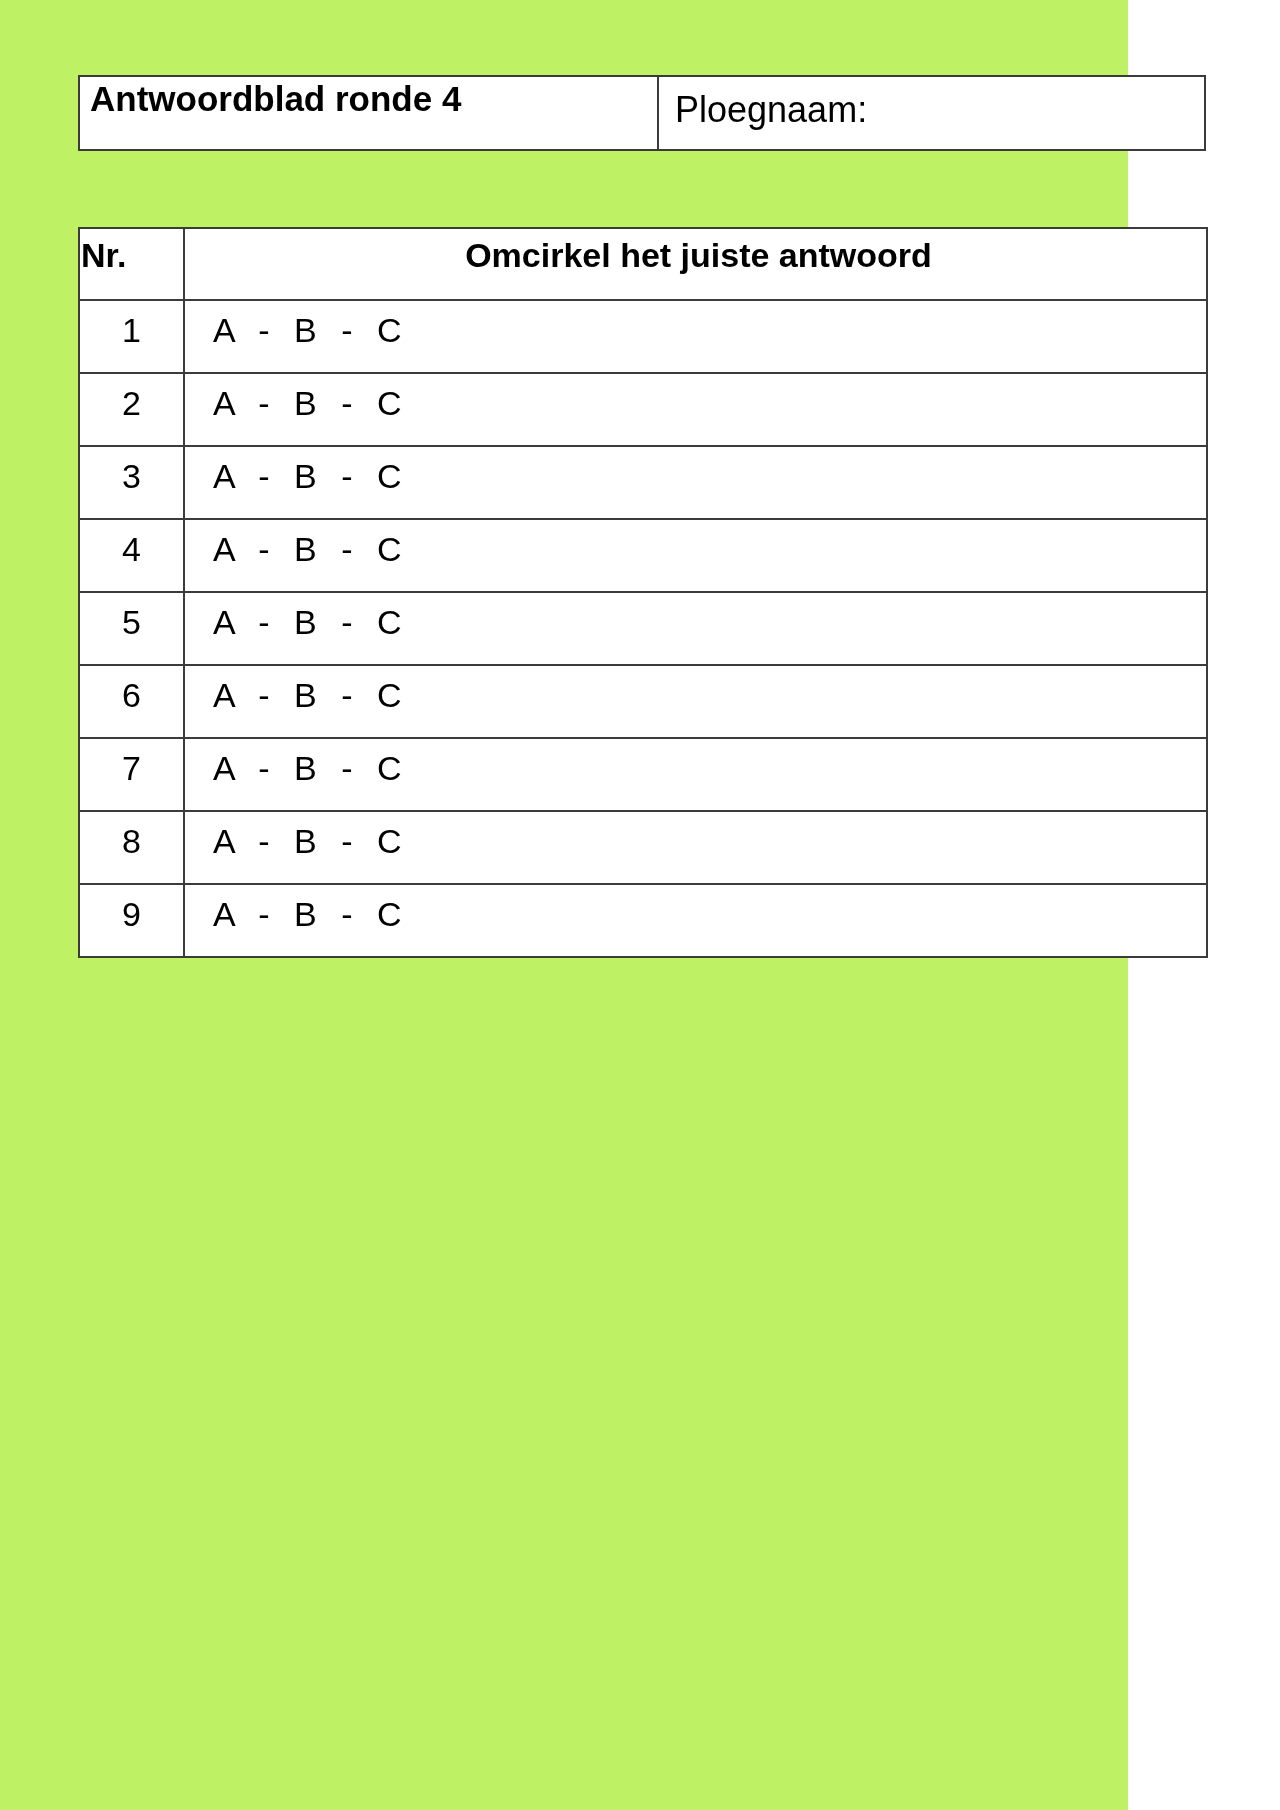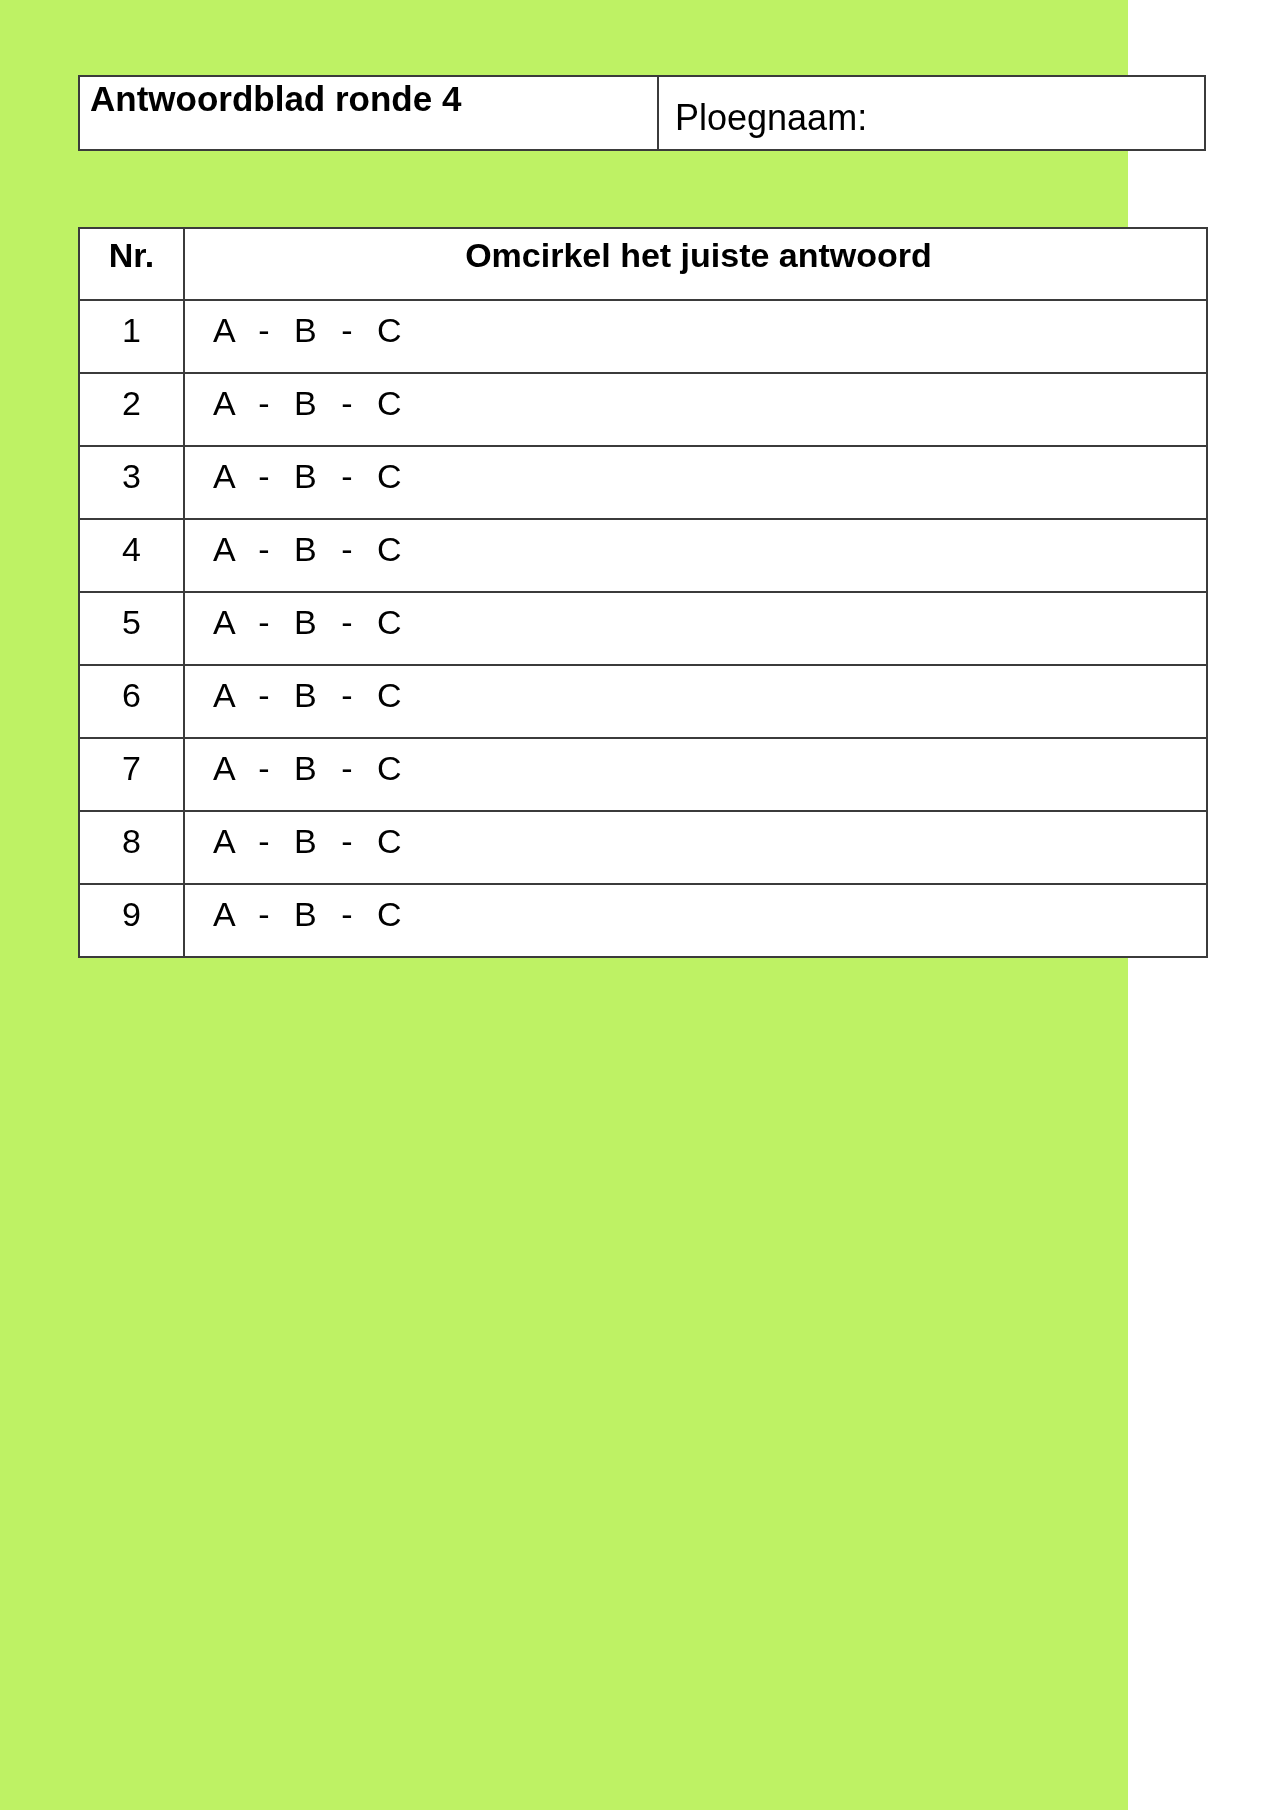--- a/index.html
+++ b/index.html
@@ -39,21 +39,21 @@
   td.ht-title {
     width: 563px;
     vertical-align: top;
     padding: 2px 4px 0 10px;
     font-size: 35px;
     font-weight: bold;
     line-height: 1.15;
   }
   td.ht-team {
     vertical-align: top;
-    padding: 20px 4px 0 16px;
+    padding: 12px 4px 0 16px;
     font-size: 36px;
     font-weight: normal;
     line-height: 1.15;
   }
 
   
   table.answers-table {
     position: absolute;
     left: 78px;
     top: 227px;
@@ -69,21 +69,21 @@
   }
   table.answers-table thead tr { height: 72px; }
   table.answers-table tbody tr { height: 73px; }
 
   col.c-nr { width: 105px; }
   col.c-ans { width: 1023px; }
 
   th.nr-header {
     vertical-align: top;
     padding-top: 7px;
-    text-align: center;
+    text-align: left;
     font-size: 34px;
     font-weight: bold;
   }
   th.answer-header {
     vertical-align: top;
     padding: 7px 4px 0 10px;
     text-align: center;
     font-size: 34px;
     font-weight: bold;
   }

